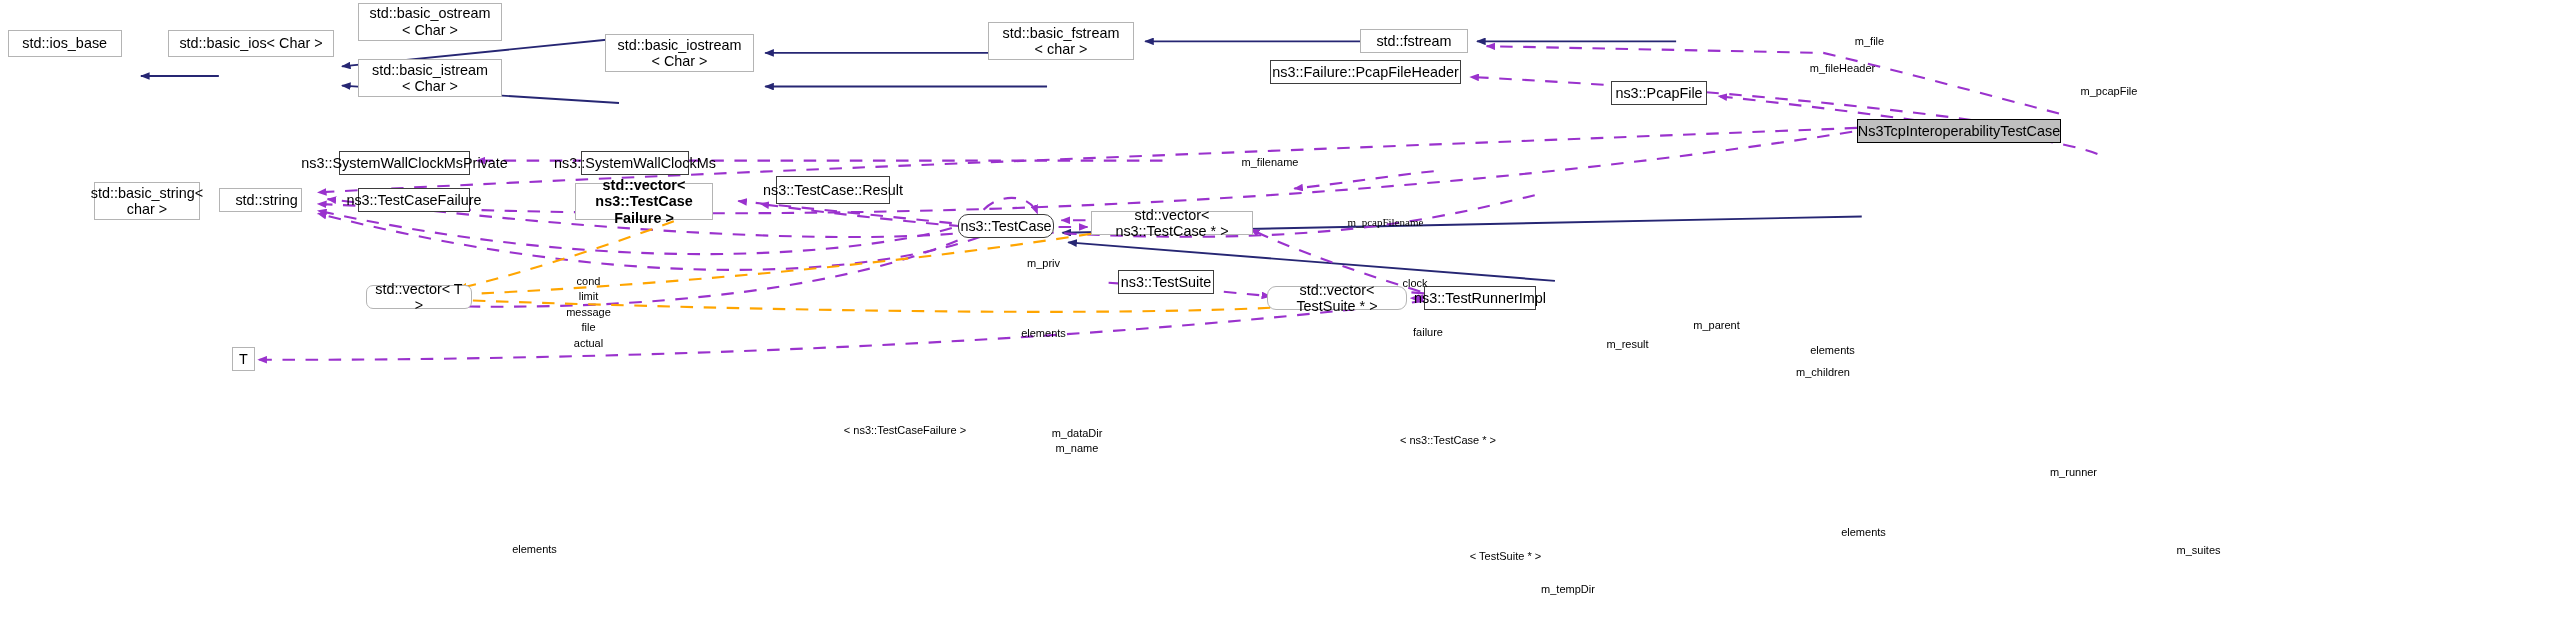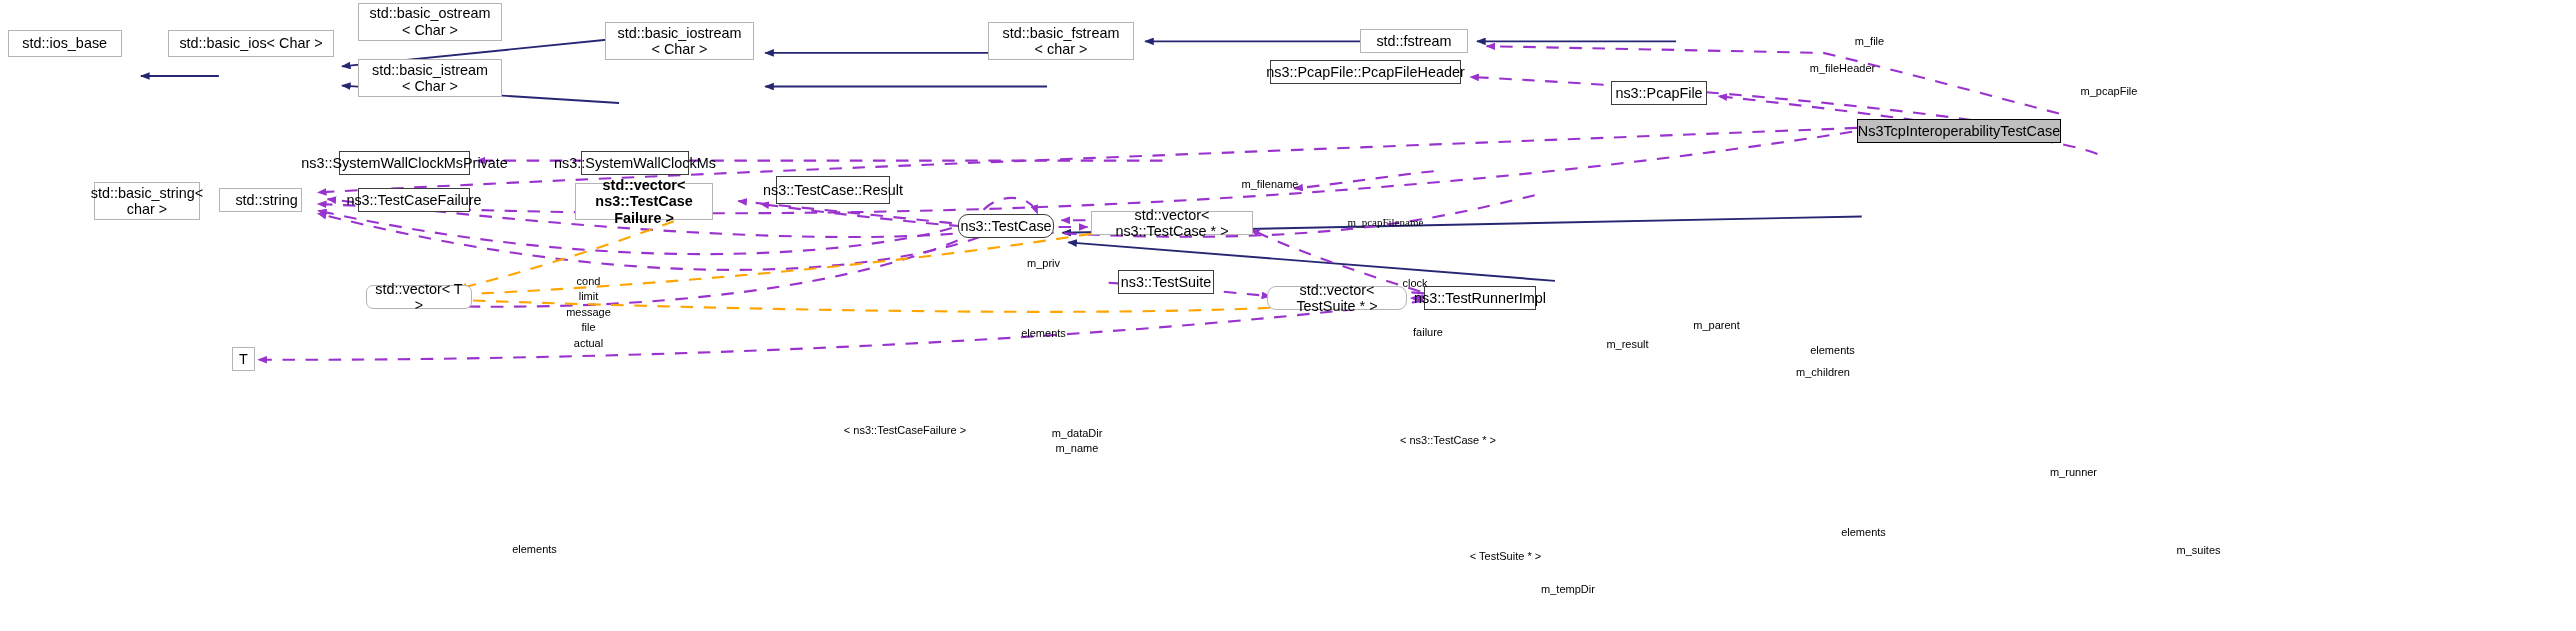--- a/index.html
+++ b/index.html
@@ -100,26 +100,26 @@
     </g>
   </svg>
 
   <div id="nodes">
       <div class="node" style="left: 7.7px; top: 30px; width: 114px; height: 27px;">std::ios_base</div>
       <div class="node" style="left: 168px; top: 30px; width: 166px; height: 27px;">std::basic_ios&lt; Char &gt;</div>
       <div class="node" style="left: 358px; top: 2.9px; width: 144px; height: 38px;">std::basic_ostream
 &lt; Char &gt;</div>
       <div class="node" style="left: 358px; top: 42px; width: 144px; height: 38px; margin-top: 17px;">std::basic_istream
 &lt; Char &gt;</div>
-      <div class="node" style="left: 605px; top: 22px; width: 149px; height: 38px;">std::basic_iostream
+      <div class="node" style="left: 605px; top: 34px; width: 149px; height: 38px;">std::basic_iostream
 &lt; Char &gt;</div>
       <div class="node" style="left: 988px; top: 22px; width: 146px; height: 38px;">std::basic_fstream
 &lt; char &gt;</div>
       <div class="node" style="left: 1360px; top: 29px; width: 108px; height: 24px;">std::fstream</div>
-      <div class="node thick" style="left: 1270px; top: 60px; width: 191px; height: 24px;">ns3::PcapFile::PcapFileHeader</div>
+      <div class="node thick" style="left: 1270px; top: 60px; width: 191px; height: 24px;">ns3::Failure::PcapFileHeader</div>
       <div class="node thick" style="left: 1611px; top: 73px; width: 96px; height: 24px; margin-top: 8px;">ns3::PcapFile</div>
       <div class="node current" style="left: 1857px; top: 119px; width: 204px; height: 24px;">Ns3TcpInteroperabilityTestCase</div>
       <div class="node" style="left: 94px; top: 182px; width: 106px; height: 38px;">std::basic_string&lt;
  char &gt;</div>
       <div class="node" style="left: 219px; top: 188px; width: 83px; height: 24px; padding-left: 16px;">std::string</div>
       <div class="node thick" style="left: 339px; top: 151px; width: 131px; height: 24px;">ns3::SystemWallClockMsPrivate</div>
       <div class="node thick" style="left: 581px; top: 151px; width: 108px; height: 24px;">ns3::SystemWallClockMs</div>
       <div class="node thick" style="left: 358px; top: 188px; width: 112px; height: 24px;">ns3::TestCaseFailure</div>
       <div class="node" style="left: 575px; top: 183px; width: 138px; height: 37px; font-weight: bold;">std::vector&lt; ns3::TestCase
  Failure &gt;</div>
@@ -129,21 +129,21 @@
       <div class="node thick" style="left: 1118px; top: 270px; width: 96px; height: 24px;">ns3::TestSuite</div>
       <div class="node" style="left: 1267px; top: 286px; width: 140px; height: 24px; border-radius: 9px;">std::vector&lt; TestSuite * &gt;</div>
       <div class="node thick" style="left: 1424px; top: 286px; width: 112px; height: 24px;">ns3::TestRunnerImpl</div>
       <div class="node" style="left: 366px; top: 285px; width: 106px; height: 24px; border-radius: 7px;">std::vector&lt; T &gt;</div>
       <div class="node" style="left: 232px; top: 347px; width: 23px; height: 24px;">T</div>
     </div>
   <div id="labels">
       <div class="elabel" style="left: 1836px; top: 34px; width: 67px;">m_file</div>
       <div class="elabel" style="left: 1785px; top: 61px; width: 115px;">m_fileHeader</div>
       <div class="elabel" style="left: 2059px; top: 84px; width: 100px;">m_pcapFile</div>
-      <div class="elabel" style="left: 1220px; top: 155px; width: 100px; margin-top: 22px;">m_filename</div>
+      <div class="elabel" style="left: 1220px; top: 155px; width: 100px;">m_filename</div>
       <div class="elabel" style="left: 1319px; top: 215px; width: 133px; font-family: Liberation Serif, serif;">m_pcapFilename</div>
       <div class="elabel" style="left: 545px; top: 274px; width: 87px;">cond
 limit
 message
 file
 actual</div>
       <div class="elabel" style="left: 1010px; top: 256px; width: 67px;">m_priv</div>
       <div class="elabel" style="left: 1386px; top: 276px; width: 58px;">clock</div>
       <div class="elabel" style="left: 999px; top: 326px; width: 89px;">elements</div>
       <div class="elabel" style="left: 1397px; top: 325px; width: 62px;">failure</div>

